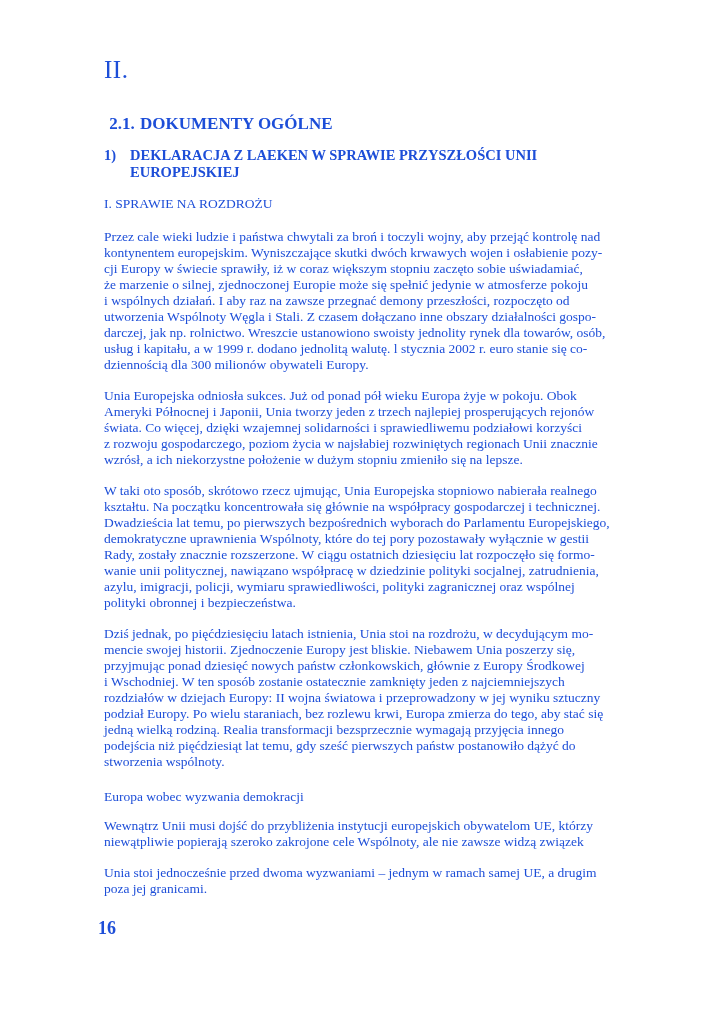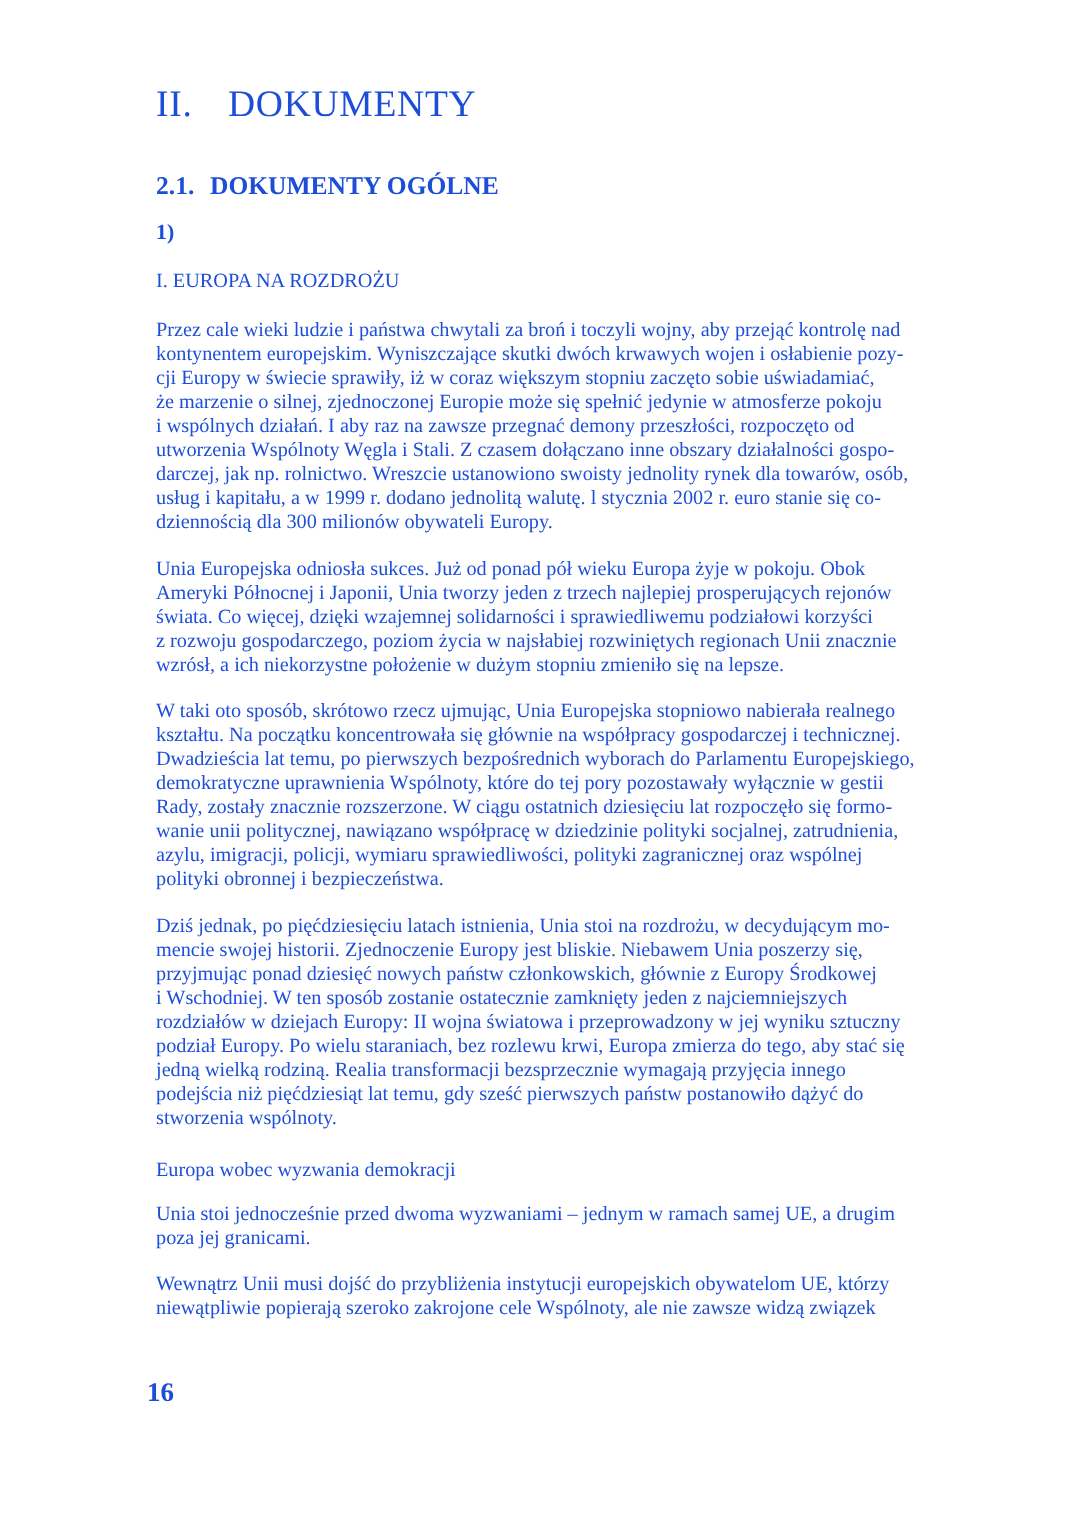--- a/index.html
+++ b/index.html
@@ -28,20 +28,21 @@
     font-weight: 400;
     margin: 0 0 30px 0;
   }
   .chapter-heading .num { width: 48px; flex: 0 0 auto; }
   .section-heading {
     display: flex;
     font-size: 17px;
     line-height: 20px;
     font-weight: 700;
     margin: 0 0 13px 0;
+    text-align: center;
   }
   .section-heading .num { width: 36px; flex: 0 0 auto; }
   .item-heading {
     display: flex;
     font-size: 14.5px;
     line-height: 17px;
     font-weight: 700;
     margin: 0 0 15px 0;
   }
   .item-heading .num { width: 26px; flex: 0 0 auto; }
@@ -74,33 +75,34 @@
   }
 </style>
 </head>
 <body>
 
 <div class="page">
   <div class="content">
 
     <div class="chapter-heading">
       <span class="num">II.</span>
-      <span class="title">DOKUMENTY</span>
     </div>
 
     <div class="section-heading">
       <span class="num">2.1.</span>
       <span class="title">DOKUMENTY OGÓLNE</span>
     </div>
 
     <div class="item-heading">
       <span class="num">1)</span>
+      <span class="title">DEKLARACJA Z LAEKEN W SPRAWIE PRZYSZŁOŚCI UNII
+EUROPEJSKIEJ</span>
     </div>
 
-    <div class="part-heading">I.  EUROPA NA ROZDROŻU</div>
+    <div class="part-heading">I.  SPRAWIE NA ROZDROŻU</div>
 
     <p class="para">Przez cale wieki ludzie i państwa chwytali za broń i toczyli wojny,  aby przejąć kontrolę nad
 kontynentem europejskim. Wyniszczające skutki dwóch krwawych wojen i osłabienie pozy-
 cji Europy w świecie sprawiły, iż w coraz większym stopniu zaczęto sobie uświadamiać,
 że marzenie o silnej, zjednoczonej Europie może się spełnić jedynie w atmosferze pokoju
 i wspólnych działań. I aby raz na zawsze przegnać demony przeszłości, rozpoczęto od
 utworzenia Wspólnoty Węgla i Stali. Z czasem dołączano inne obszary działalności gospo-
 darczej, jak np. rolnictwo. Wreszcie ustanowiono swoisty jednolity rynek dla towarów, osób,
 usług i kapitału, a w 1999 r. dodano jednolitą walutę. l stycznia 2002 r. euro stanie się co-
 dziennością dla 300 milionów obywateli Europy.</p>
@@ -122,21 +124,21 @@
 przyjmując ponad dziesięć nowych państw członkowskich, głównie z Europy Środkowej
 i Wschodniej. W ten sposób zostanie ostatecznie zamknięty jeden z najciemniejszych
 rozdziałów w dziejach Europy: II wojna światowa i przeprowadzony w jej wyniku sztuczny
 podział Europy. Po wielu staraniach, bez rozlewu krwi, Europa zmierza do tego, aby stać się
 jedną wielką rodziną. Realia transformacji bezsprzecznie wymagają przyjęcia innego
 podejścia niż pięćdziesiąt lat temu, gdy sześć pierwszych państw postanowiło dążyć do
 stworzenia wspólnoty.</p>
 
     <div class="sub-heading">Europa wobec wyzwania demokracji</div>
 
+    <p class="para">Wewnątrz Unii musi dojść do przybliżenia instytucji europejskich obywatelom UE, którzy
+niewątpliwie popierają szeroko zakrojone cele Wspólnoty, ale nie zawsze widzą związek</p>
     <p class="para">Unia stoi jednocześnie przed dwoma wyzwaniami – jednym w ramach samej UE, a drugim
 poza jej granicami.</p>
-    <p class="para">Wewnątrz Unii musi dojść do przybliżenia instytucji europejskich obywatelom UE, którzy
-niewątpliwie popierają szeroko zakrojone cele Wspólnoty, ale nie zawsze widzą związek</p>
 
   </div>
 
   <div class="page-number">16</div>
 </div>
 
 </body></html>

